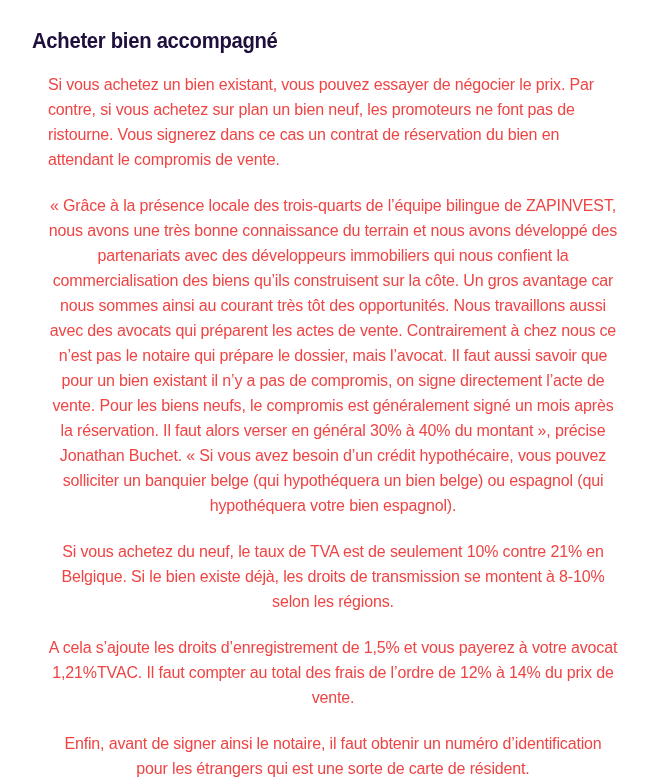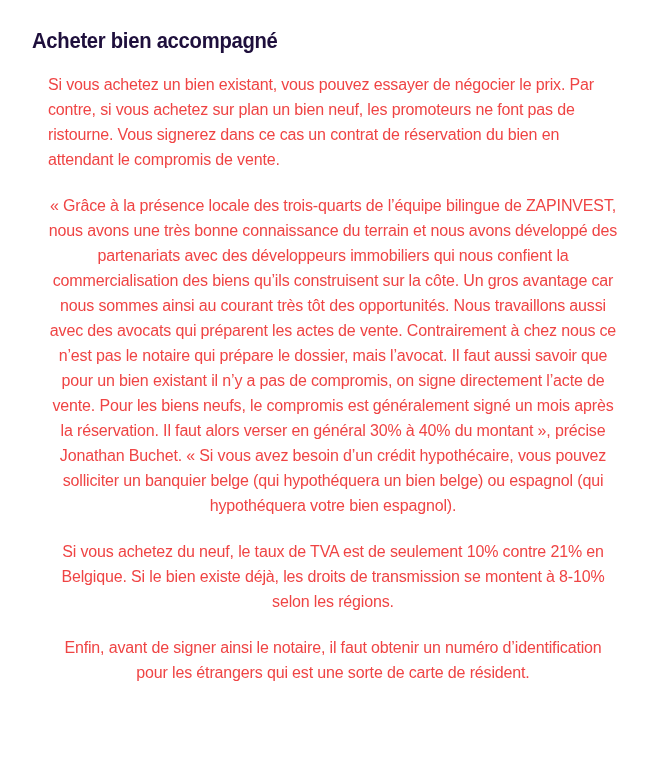--- a/index.html
+++ b/index.html
@@ -46,14 +46,15 @@
     }
   </style>
 </head>
 <body>
 
 <div class="article">
   <h2 class="title">Acheter bien accompagné</h2>
   <p class="para">Si vous achetez un bien existant, vous pouvez essayer de négocier le prix. Par contre, si vous achetez sur plan un bien neuf, les promoteurs ne font pas de ristourne. Vous signerez dans ce cas un contrat de réservation du bien en attendant le compromis de vente.</p>
   <p class="para">« Grâce à la présence locale des trois-quarts de l’équipe bilingue de ZAPINVEST, nous avons une très bonne connaissance du terrain et nous avons développé des partenariats avec des développeurs immobiliers qui nous confient la commercialisation des biens qu’ils construisent sur la côte. Un gros avantage car nous sommes ainsi au courant très tôt des opportunités. Nous travaillons aussi avec des avocats qui préparent les actes de vente. Contrairement à chez nous ce n’est pas le notaire qui prépare le dossier, mais l’avocat. Il faut aussi savoir que pour un bien existant il n’y a pas de compromis, on signe directement l’acte de vente. Pour les biens neufs, le compromis est généralement signé un mois après la réservation. Il faut alors verser en général 30% à 40% du montant », précise Jonathan Buchet. « Si vous avez besoin d’un crédit hypothécaire, vous pouvez solliciter un banquier belge (qui hypothéquera un bien belge) ou espagnol (qui hypothéquera votre bien espagnol).</p>
   <p class="para">Si vous achetez du neuf, le taux de TVA est de seulement 10% contre 21% en Belgique. Si le bien existe déjà, les droits de transmission se montent à 8-10% selon les régions.</p>
+  <p class="para">A cela s’ajoute les droits d’enregistrement de 1,5% et vous payerez à votre avocat 1,21%TVAC. Il faut compter au total des frais de l’ordre de 12% à 14% du prix de vente.</p>
   <p class="para">Enfin, avant de signer ainsi le notaire, il faut obtenir un numéro d’identification pour les étrangers qui est une sorte de carte de résident.</p>
 </div>
 
 </body></html>

